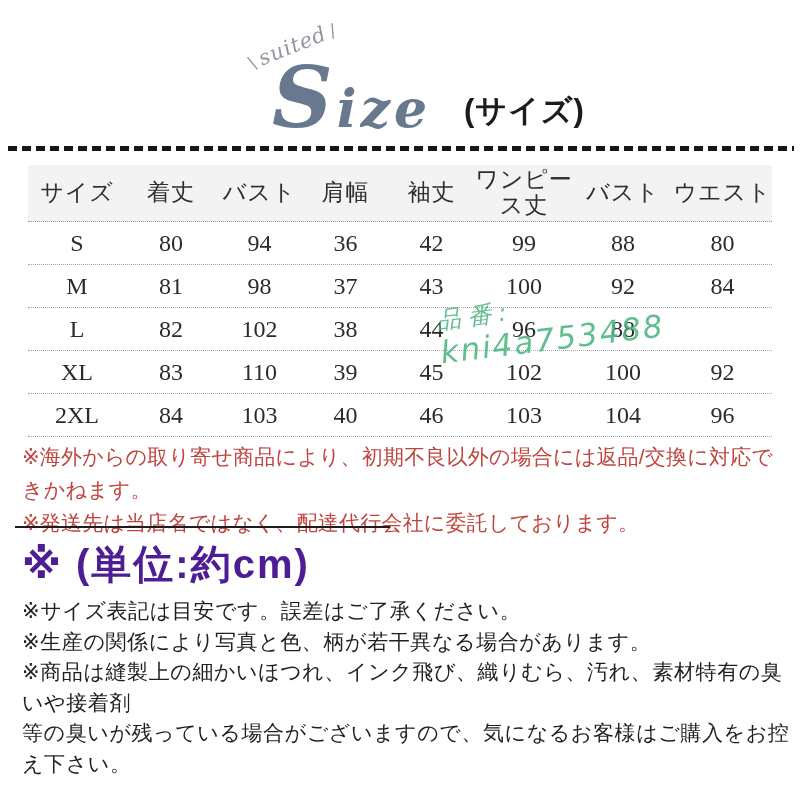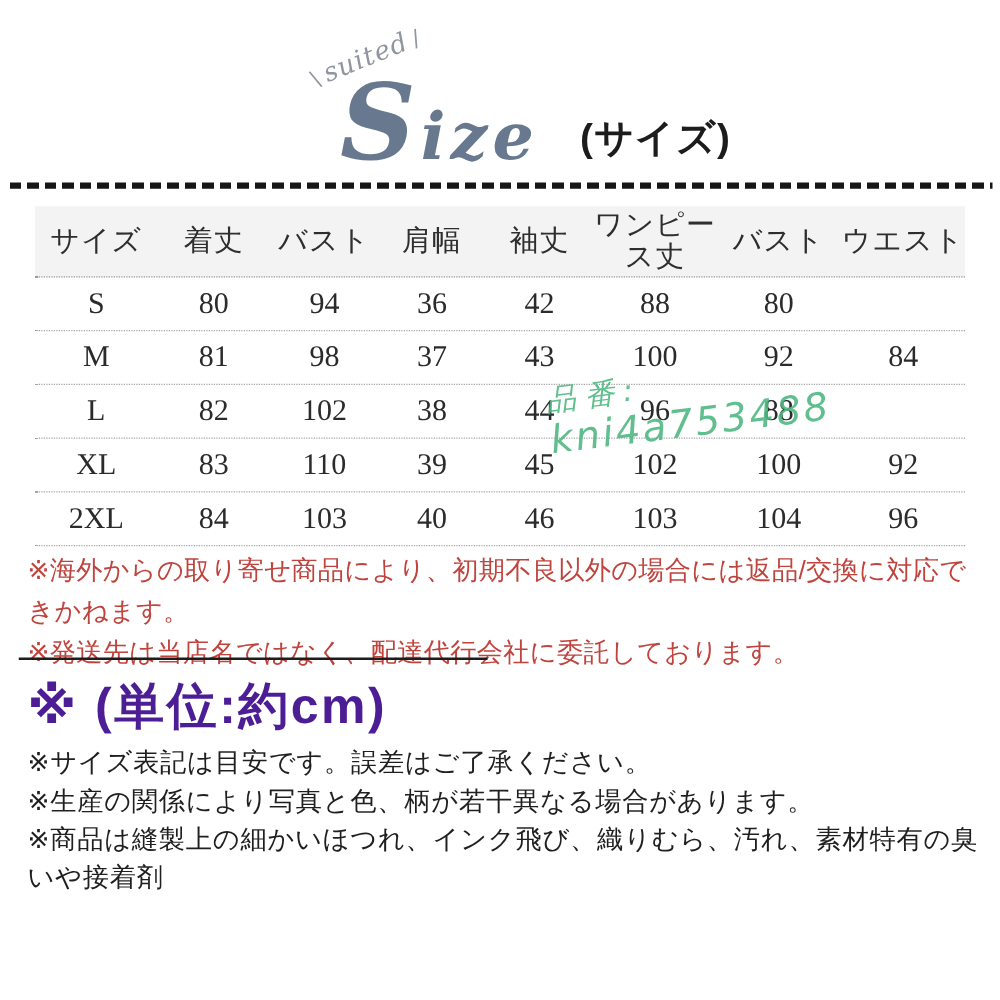--- a/index.html
+++ b/index.html
@@ -93,20 +93,21 @@
       <div class="t-cell">バスト</div>
       <div class="t-cell">ウエスト</div>
     </div>
     <div class="t-body">
       <div class="t-row">
         <div class="t-cell">S</div>
         <div class="t-cell">80</div>
         <div class="t-cell">94</div>
         <div class="t-cell">36</div>
         <div class="t-cell">42</div>
+        <div class="t-cell">99</div>
         <div class="t-cell">88</div>
         <div class="t-cell">80</div>
       </div>
       <div class="t-row">
         <div class="t-cell">M</div>
         <div class="t-cell">81</div>
         <div class="t-cell">98</div>
         <div class="t-cell">37</div>
         <div class="t-cell">43</div>
         <div class="t-cell">100</div>
@@ -155,15 +156,16 @@
     <div>※発送先は当店名ではなく、配達代行会社に委託しております。</div>
   </div>
 
   <div class="solid-line"></div>
   <div class="unit-heading">※ (単位:約cm)</div>
 
   <div class="black-notes">
     <div>※サイズ表記は目安です。誤差はご了承ください。</div>
     <div>※生産の関係により写真と色、柄が若干異なる場合があります。</div>
     <div>※商品は縫製上の細かいほつれ、インク飛び、織りむら、汚れ、素材特有の臭いや接着剤</div>
+    <div>等の臭いが残っている場合がございますので、気になるお客様はご購入をお控え下さい。</div>
   </div>
 
 </div>
 
 </body></html>

